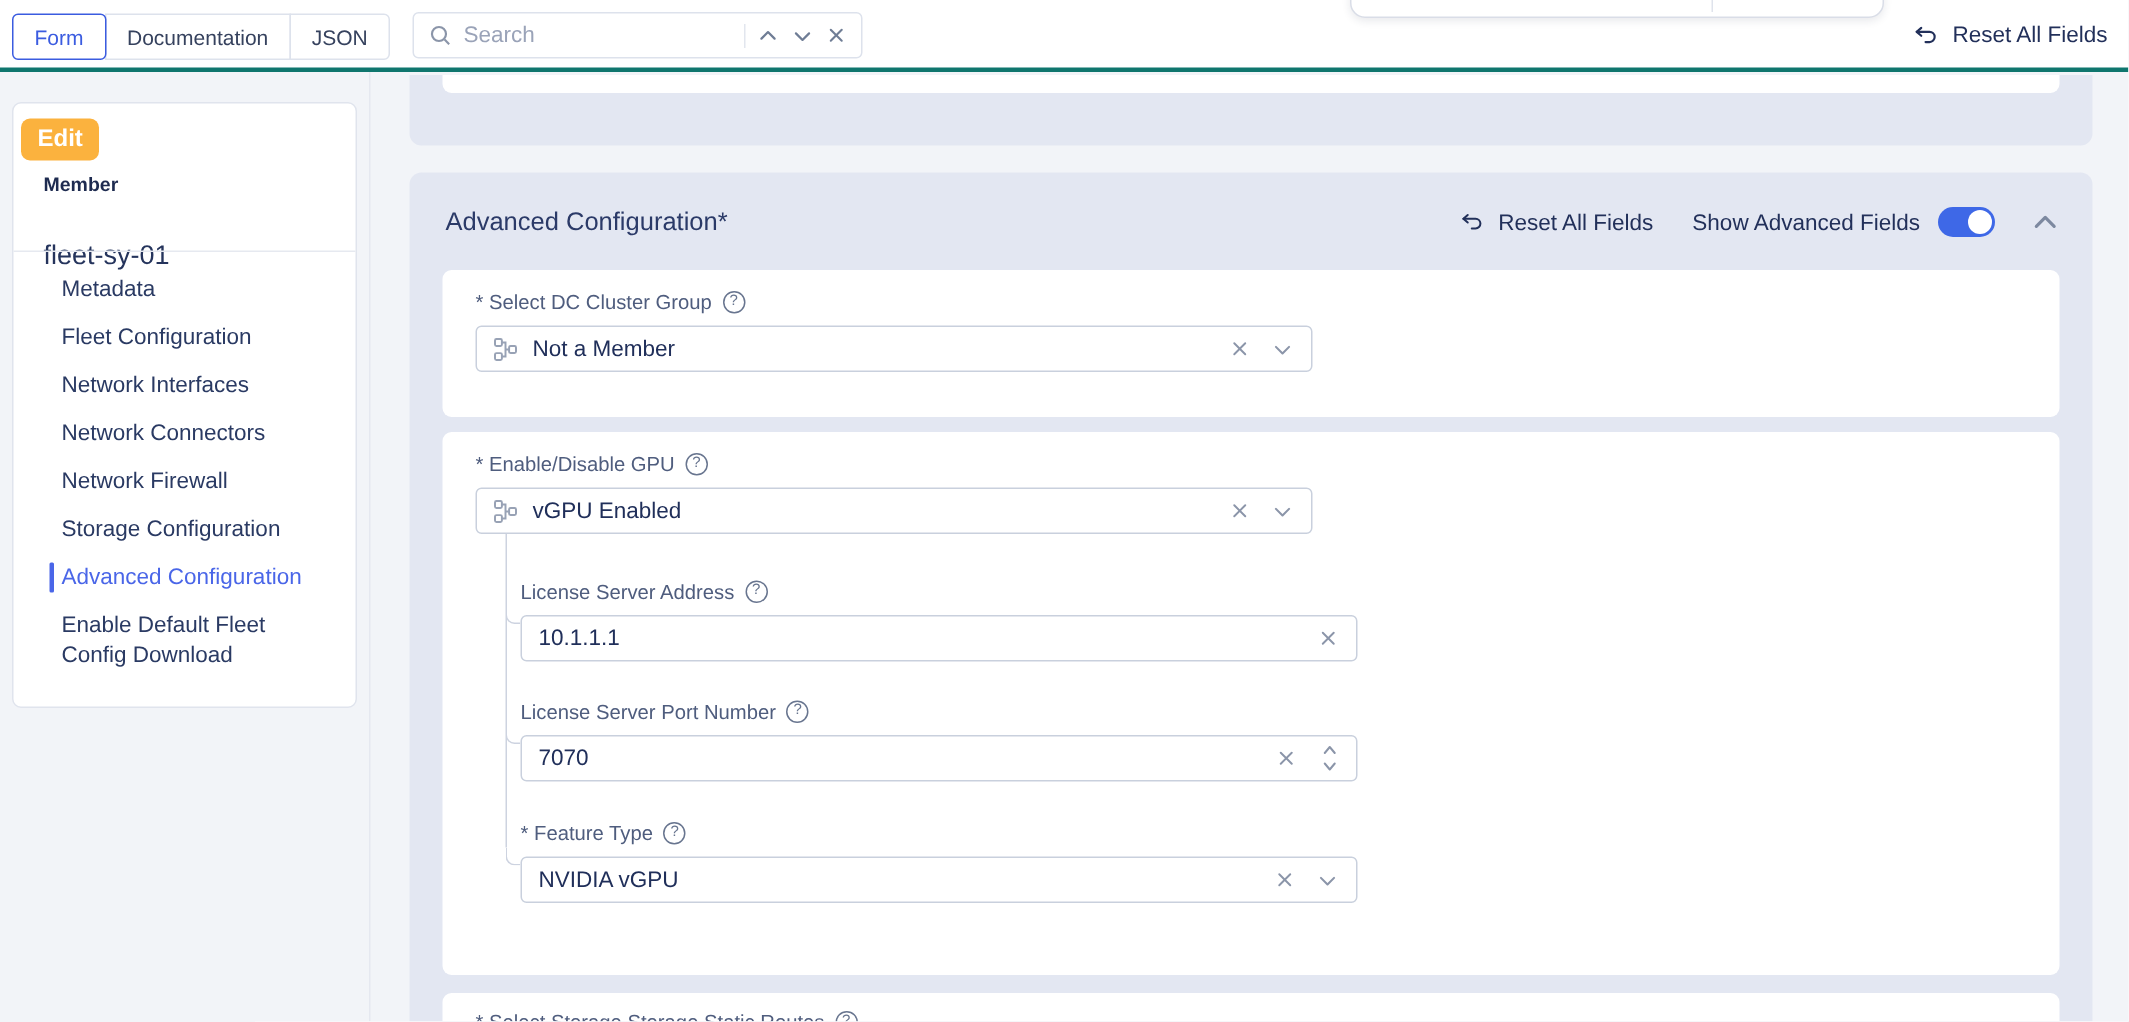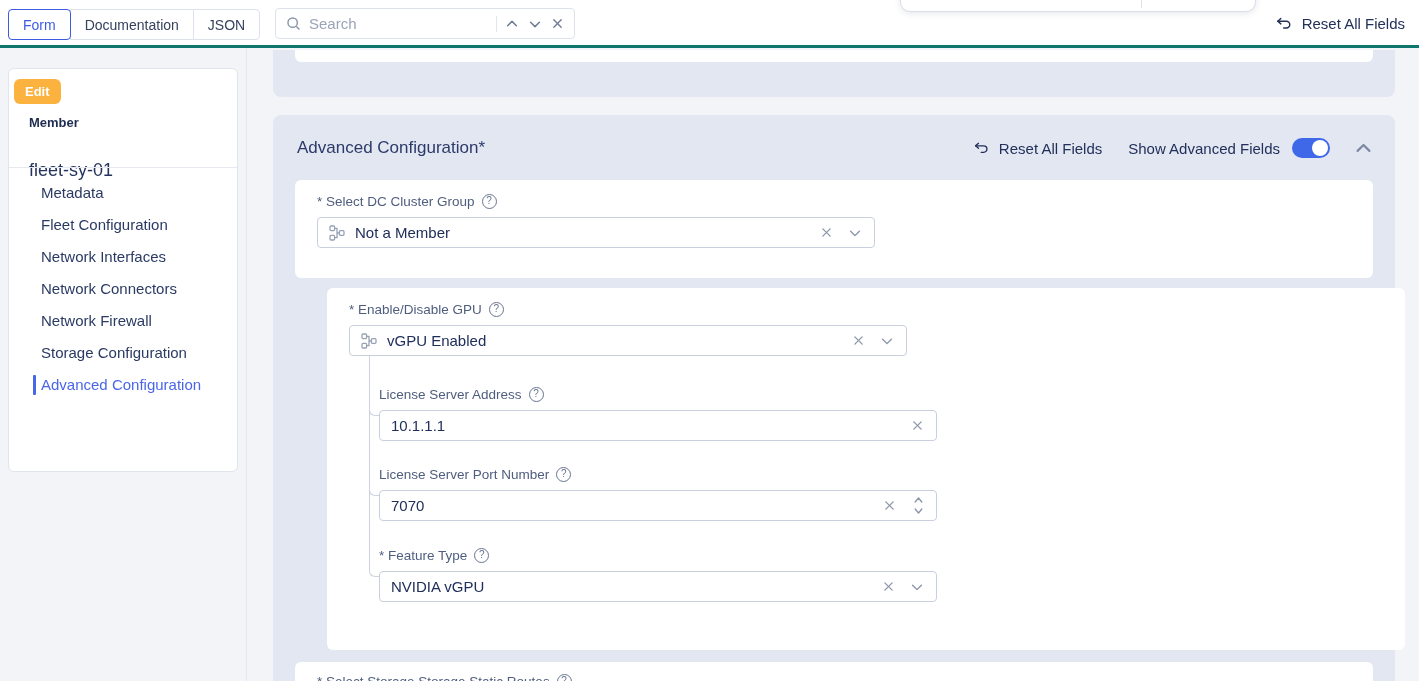--- a/index.html
+++ b/index.html
@@ -34,21 +34,21 @@
   .reset-top { position:absolute; right:14px; top:0; height:47px; display:flex; align-items:center; gap:9px;
                background:none; border:none; font:15px "Liberation Sans",sans-serif; color:#22305a; cursor:pointer; }
 
   
   .content { position:absolute; top:48px; left:0; right:0; bottom:0; background:#f2f4f8; overflow:hidden; }
   .vsep { position:absolute; left:246px; top:0; bottom:0; width:1px; background:#e5e8f0; }
 
   
   .side-card { position:absolute; left:8px; top:20px; width:230px; height:404px; background:#fff;
                border:1px solid #e0e4ed; border-radius:6px; }
-  .badge { position:absolute; left:5px; top:10px; background:#fbb23e; color:#fff; font-size:13px;
+  .badge { position:absolute; left:5px; top:10px; background:#fbb23e; color:#fff; font-size:16px;
            font-weight:700; padding:5px 11px; border-radius:6px; }
   .side-kind { position:absolute; left:20px; top:46px; font-size:13px; font-weight:700; color:#1e2b50; }
   .side-name { position:absolute; left:20px; top:63px; font-size:18px; color:#25345c;margin-top:28px; }
   .side-div { position:absolute; left:0; right:0; top:98px; height:1px; background:#e6e9f0; }
   .nav { position:absolute; top:108px; left:0; right:0; }
   .nav-item { position:relative; padding:6px 16px 6px 32px; font-size:15px; line-height:20px;
               color:#2a3a63; cursor:pointer; }
   .nav-item.active { color:#4a66e8; }
   .nav-item.active::before { content:''; position:absolute; left:24px; top:6px; width:3px; height:20px;
                              background:#4a66e8; border-radius:1px; }
@@ -67,21 +67,21 @@
   .hbtn { display:flex; align-items:center; gap:9px; background:none; border:none; cursor:pointer;
           font:15px "Liberation Sans",sans-serif; color:#22305a; }
   .toggle-label { font-size:15px; color:#22305a; margin-left:26px; }
   .toggle { position:relative; width:38px; height:20px; border-radius:10px; background:#3e68e7;
             border:none; margin-left:12px; cursor:pointer; }
   .toggle .knob { position:absolute; top:2px; right:2px; width:16px; height:16px; border-radius:50%; background:#fff; }
   .collapse-btn { background:none; border:none; margin-left:24px; cursor:pointer; display:flex; }
 
   .wcard { position:absolute; left:22px; width:1078px; background:#fff; border-radius:6px; }
   .card-1 { top:65px;  height:98px; }
-  .card-2 { top:173px; height:362px;margin-left:32px; }
+  .card-2 { top:173px; height:362px; }
   .card-3 { top:547px; height:140px; }
 
   .field-label { position:absolute; display:flex; align-items:center; gap:7px;
                  font-size:13.5px; color:#4f5d7e; }
   .help { width:15px; height:15px; border:1.2px solid #68758f; border-radius:50%; color:#68758f;
           font-size:10px; line-height:12.5px; text-align:center; flex:0 0 auto; }
   .control { position:absolute; height:31px; border:1px solid #c9d0dd; border-radius:4px; background:#fff;
              display:flex; align-items:center; padding:0 11px; gap:10px; }
   .control .value { flex:1; font-size:15px; color:#202f5a; white-space:nowrap; overflow:hidden; }
   .control input.value { border:none; outline:none; background:transparent;
@@ -154,20 +154,21 @@
       <div class="side-name">fleet-sy-01</div>
       <div class="side-div"></div>
       <nav class="nav">
         <div class="nav-item">Metadata</div>
         <div class="nav-item">Fleet Configuration</div>
         <div class="nav-item">Network Interfaces</div>
         <div class="nav-item">Network Connectors</div>
         <div class="nav-item">Network Firewall</div>
         <div class="nav-item">Storage Configuration</div>
         <div class="nav-item active">Advanced Configuration</div>
+        <div class="nav-item">Enable Default Fleet Config Download</div>
       </nav>
     </aside>
 
     <div class="remnant-section">
       <div class="remnant-card"></div>
     </div>
 
     <section class="section">
       <div class="section-header">
         <div class="section-title">

